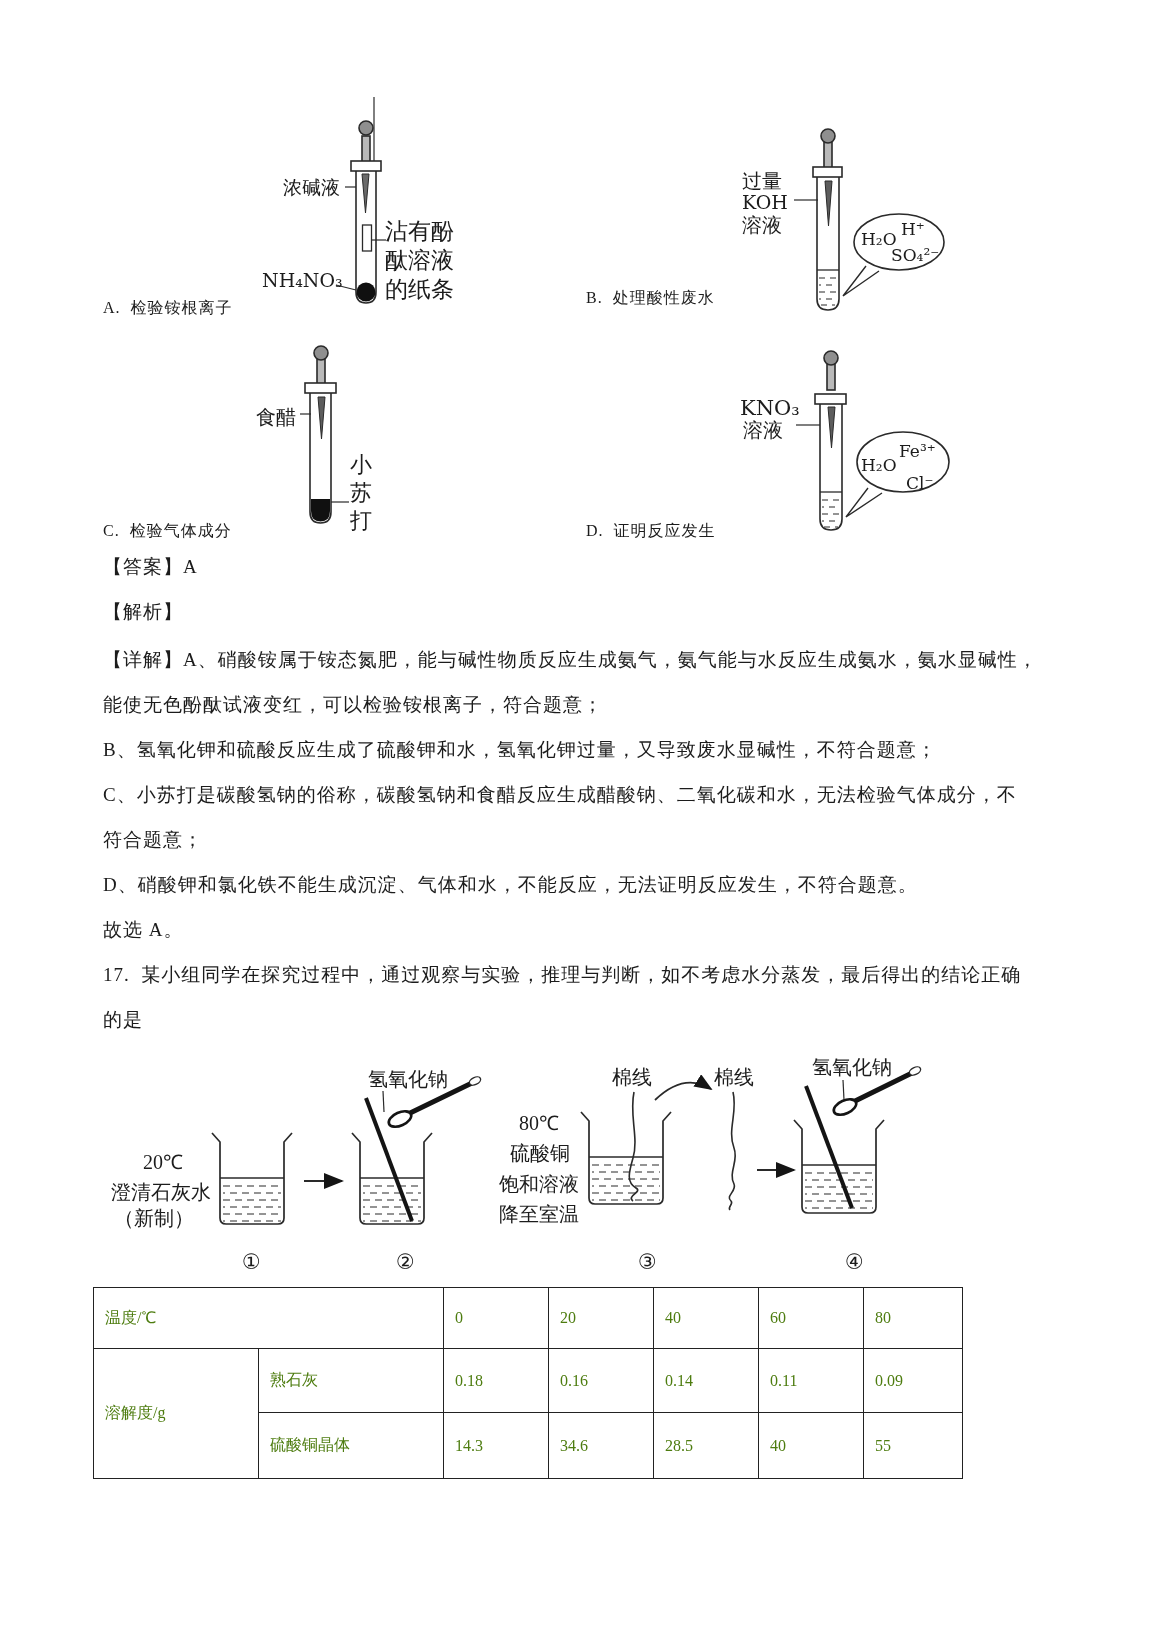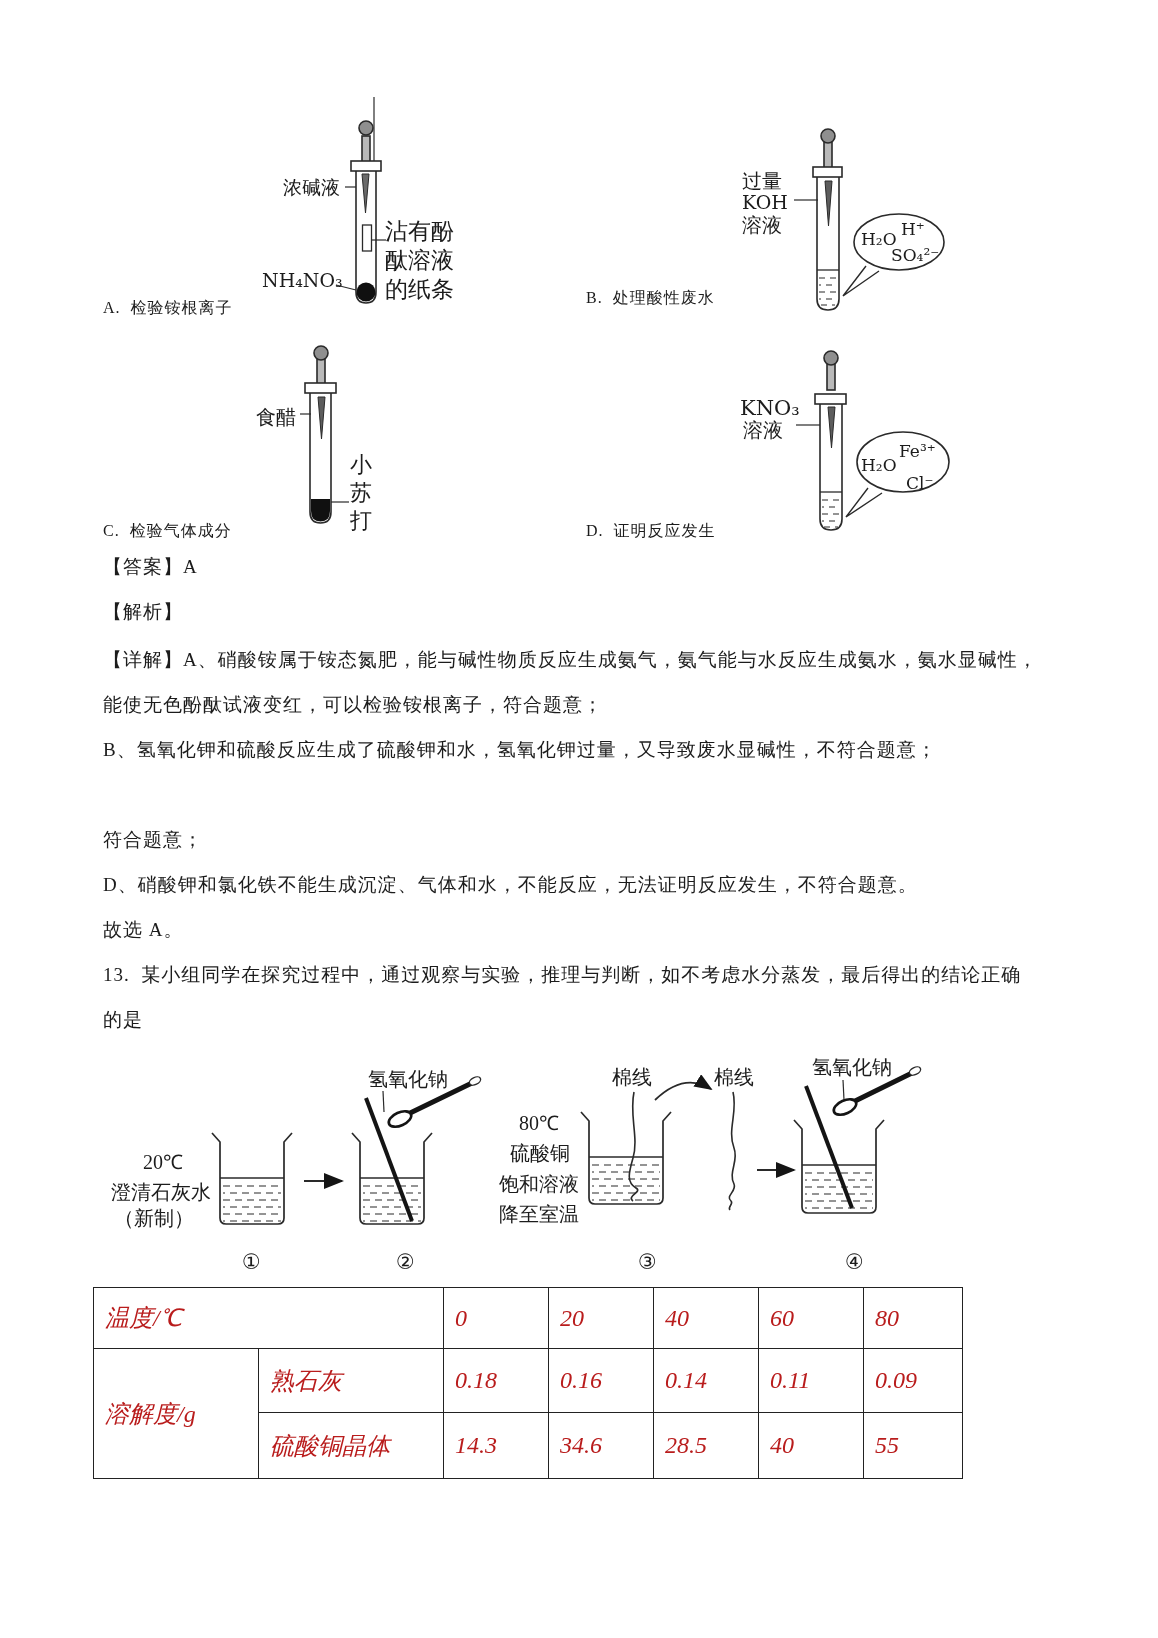--- a/index.html
+++ b/index.html
@@ -9,21 +9,21 @@
   .txt{font-size:19px;letter-spacing:1px;line-height:24px;}
   .opt{font-size:16px;letter-spacing:1px;text-align:center;}
   .lbl{font-size:20px;}
   .lbl-s{font-size:19px;margin-left:11px;}
   .lbl-b{font-size:23px;}
   .bub{font-family:"DejaVu Serif", serif;font-size:17px;}
   .vert{font-size:22px;}
   .stepnum{font-family:"DejaVu Sans", sans-serif;font-size:21px;}
   svg.art{position:absolute;left:0;top:0;}
   table.sol{position:absolute;left:93px;top:1287px;border-collapse:collapse;table-layout:fixed;
-            font-size:24px;color:#b91c1c;font-style:italic;}
+            font-size:16px;color:#4d7c0f;}
   table.sol td{border:1.6px solid #222;padding:0 0 0 11px;vertical-align:middle;
                font-family:"Liberation Serif", serif;}
   .num{font-family:"DejaVu Serif", serif;font-size:19px;}
 </style>
 </head>
 <body>
 
 <div id="page">
 
   <svg class="art" width="1158" height="1638" viewBox="0 0 1158 1638">
@@ -185,25 +185,26 @@
   <div class="abs bub" style="left:861px;top:455px">H₂O</div>
   <div class="abs bub" style="left:899px;top:441px">Fe³⁺</div>
   <div class="abs bub" style="left:906px;top:473px">Cl⁻</div>
   <div class="abs opt" style="left:586px;top:521px">D.  证明反应发生</div>
 
   <div class="abs txt" style="left:103px;top:555px">【答案】A</div>
   <div class="abs txt" style="left:103px;top:600px">【解析】</div>
   <div class="abs txt" style="left:103px;top:648px">【详解】A、硝酸铵属于铵态氮肥，能与碱性物质反应生成氨气，氨气能与水反应生成氨水，氨水显碱性，</div>
   <div class="abs txt" style="left:103px;top:693px">能使无色酚酞试液变红，可以检验铵根离子，符合题意；</div>
   <div class="abs txt" style="left:103px;top:738px">B、氢氧化钾和硫酸反应生成了硫酸钾和水，氢氧化钾过量，又导致废水显碱性，不符合题意；</div>
+  <div class="abs txt" style="left:103px;top:783px">C、小苏打是碳酸氢钠的俗称，碳酸氢钠和食醋反应生成醋酸钠、二氧化碳和水，无法检验气体成分，不</div>
   <div class="abs txt" style="left:103px;top:828px">符合题意；</div>
   <div class="abs txt" style="left:103px;top:873px">D、硝酸钾和氯化铁不能生成沉淀、气体和水，不能反应，无法证明反应发生，不符合题意。</div>
   <div class="abs txt" style="left:103px;top:918px">故选 A。</div>
 
-  <div class="abs txt" style="left:103px;top:963px">13.  某小组同学在探究过程中，通过观察与实验，推理与判断，如不考虑水分蒸发，最后得出的结论正确</div>
+  <div class="abs txt" style="left:103px;top:963px">17.  某小组同学在探究过程中，通过观察与实验，推理与判断，如不考虑水分蒸发，最后得出的结论正确</div>
   <div class="abs txt" style="left:103px;top:1008px">的是</div>
 
   <div class="abs lbl" style="left:368px;top:1066px">氢氧化钠</div>
   <div class="abs lbl" style="left:143px;top:1148px">20℃</div>
   <div class="abs lbl" style="left:111px;top:1179px">澄清石灰水</div>
   <div class="abs lbl" style="left:114px;top:1205px">（新制）</div>
   <div class="abs lbl" style="left:519px;top:1109px">80℃</div>
   <div class="abs lbl" style="left:510px;top:1140px">硫酸铜</div>
   <div class="abs lbl" style="left:499px;top:1171px">饱和溶液</div>
   <div class="abs lbl" style="left:499px;top:1201px">降至室温</div>

